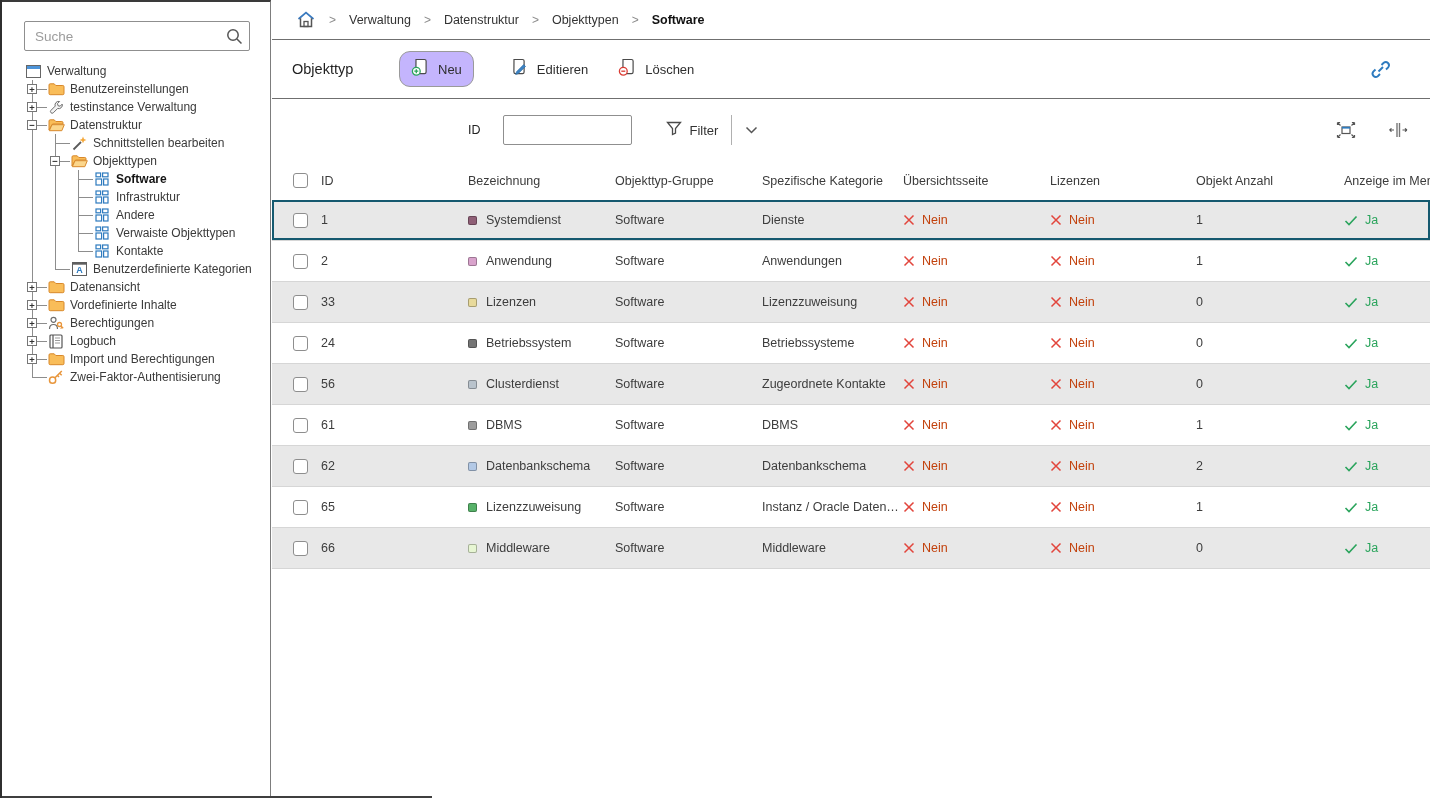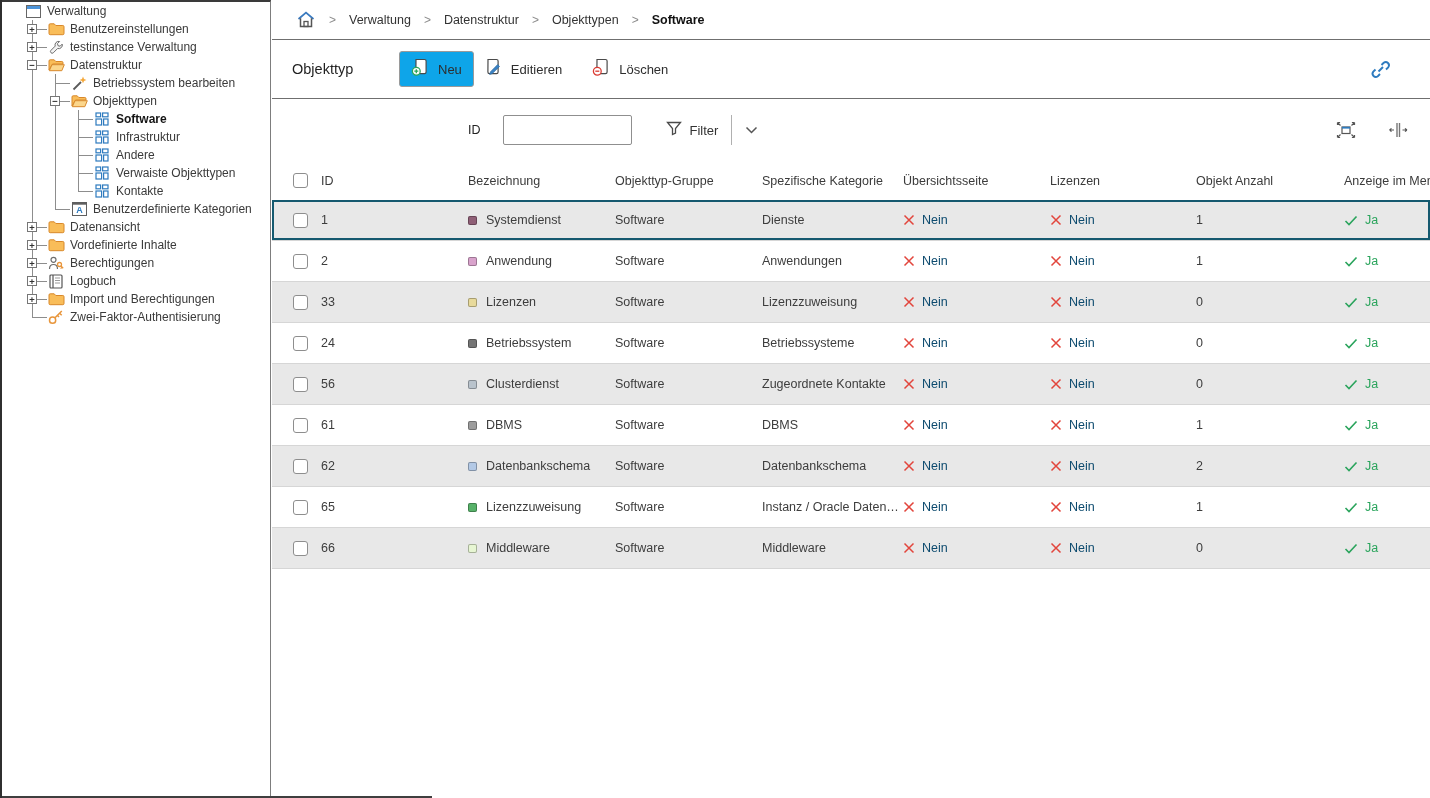--- a/index.html
+++ b/index.html
@@ -59,21 +59,21 @@
   .toolbar {
     height:59px; border-bottom:1px solid #6f6f6f;
     display:flex; align-items:center; padding-left:20px;
   }
   .page-title { font-size:14.5px; font-weight:normal; color:#1f1f1f; width:107px; }
   .tbtn {
     display:flex; align-items:center; gap:8px; background:none; border:none;
     font-family:"Liberation Sans", sans-serif; font-size:13px; color:#2e2e2e;
     margin-right:30px; cursor:pointer;
   }
-  .tbtn.bordered { border:1px solid #9a9a9a; border-radius:3px; background:#0ea5e9; padding:6px 11px; margin-right:10px; }
+  .tbtn.bordered { border:1px solid #9a9a9a; border-radius:11px; background:#c4b5fd; padding:6px 11px; margin-right:36px; }
   .link-btn { margin-left:auto; margin-right:38px; cursor:pointer; display:flex; }
 
   .filter-row { height:62px; display:flex; align-items:center; }
   .filter-id-label { margin-left:196px; font-size:12.5px; color:#222; }
   .filter-input {
     margin-left:22px; width:129px; height:30px; border:1px solid #8f8f8f; border-radius:2px;
     padding:0 8px; font-size:13px; font-family:"Liberation Sans", sans-serif; color:#333;
   }
   .filter-group { display:flex; align-items:center; margin-left:34px; cursor:pointer; }
   .filter-group .flabel { font-size:13px; color:#333; margin-left:8px; }
@@ -92,30 +92,37 @@
   .cell { overflow:hidden; white-space:nowrap; padding-right:10px; }
   .c-check { padding-left:21px; }
   .checkbox {
     display:inline-block; width:15px; height:15px; border:1px solid #8e8e8e;
     border-radius:3px; background:#fff; cursor:pointer; vertical-align:middle;
   }
   .c-name { display:flex; align-items:center; }
   .swatch { width:9px; height:9px; border-radius:2px; margin-right:9px; flex:none;
             box-shadow: inset 0 0 0 1px rgba(0,0,0,0.28); }
   .c-bool { display:flex; align-items:center; gap:7px; }
-  .c-bool.no { color:#0c4a6e; }
+  .c-bool.no { color:#c2410c; }
   .c-bool.yes { color:#2aa45c; }
   .c-bool svg { flex:none; }
 </style>
 </head>
 <body>
 
 <div class="app">
 
   <div class="sidebar">
+    <div class="search-wrap">
+      <input type="text" placeholder="Suche" style="">
+      <span class="search-icon"><svg width="17" height="17" viewBox="0 0 17 17">
+            <circle cx="7" cy="7" r="5.2" fill="none" stroke="#555" stroke-width="1.5"></circle>
+            <line x1="11" y1="11" x2="15.5" y2="15.5" stroke="#555" stroke-width="1.5"></line>
+          </svg></span>
+    </div>
     <div class="tree" id="tree">
         <div class="tree-row">
           <span class="tree-icon">
             <svg width="15" height="13" viewBox="0 0 15 13">
               <rect x="0.5" y="0.5" width="14" height="12" fill="#fff" stroke="#666"></rect>
               <rect x="1" y="1" width="13" height="3" fill="#4d94d9"></rect>
             </svg>
           </span>
           <span class="tree-label">Verwaltung</span>
         </div>
@@ -155,21 +162,21 @@
         </div>
         <div class="tree-row">
           <span class="tg line"></span>
           <span class="tg tee"></span>
           <span class="tree-icon">
             <svg width="15" height="15" viewBox="0 0 15 15">
               <line x1="1.5" y1="13.5" x2="9" y2="6" stroke="#5a5a5a" stroke-width="1.8"></line>
               <path d="M11 0.5 l1 2.4 2.4 1 -2.4 1 -1 2.4 -1 -2.4 -2.4 -1 2.4 -1 z" fill="#f5a83a"></path>
             </svg>
           </span>
-          <span class="tree-label">Betriebssystem bearbeiten</span>
+          <span class="tree-label">Schnittstellen bearbeiten</span>
         </div>
         <div class="tree-row">
           <span class="tg line"></span>
           <span class="tg tee">
             <span class="expander">−</span>
           </span>
           <span class="tree-icon">
             <svg width="17" height="14" viewBox="0 0 17 14">
               <path d="M1 3 q0-1.2 1.2-1.2 h4 l1.6 1.7 h6 q1.2 0 1.2 1.2 v1.3 h-10.5 l-3.5 6z" fill="#f9bd59" stroke="#d8882a"></path>
               <path d="M1.3 12.7 l2.7-6 h12.3 l-2.5 6 z" fill="#fbd68c" stroke="#d8882a"></path>

